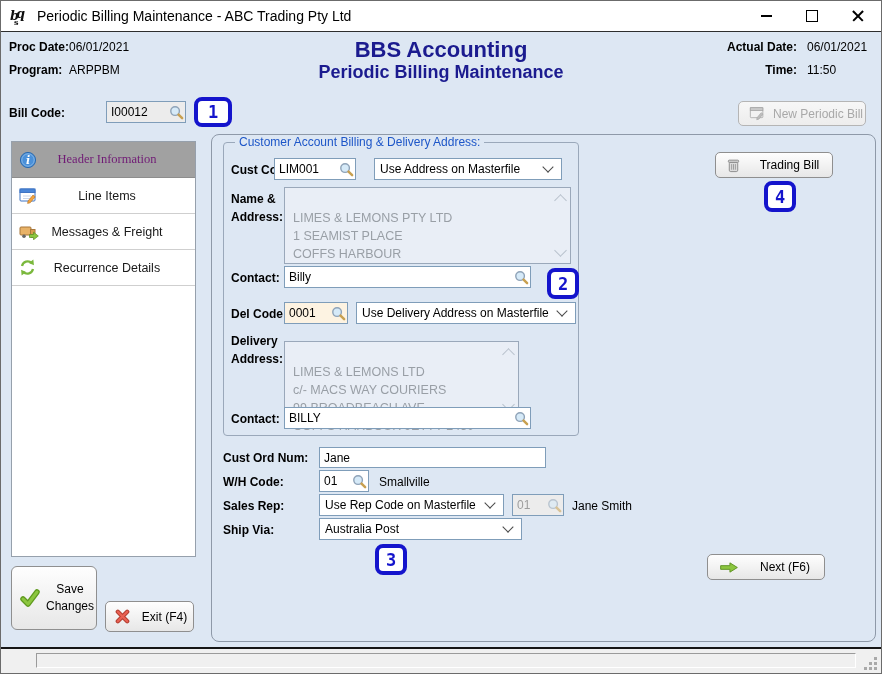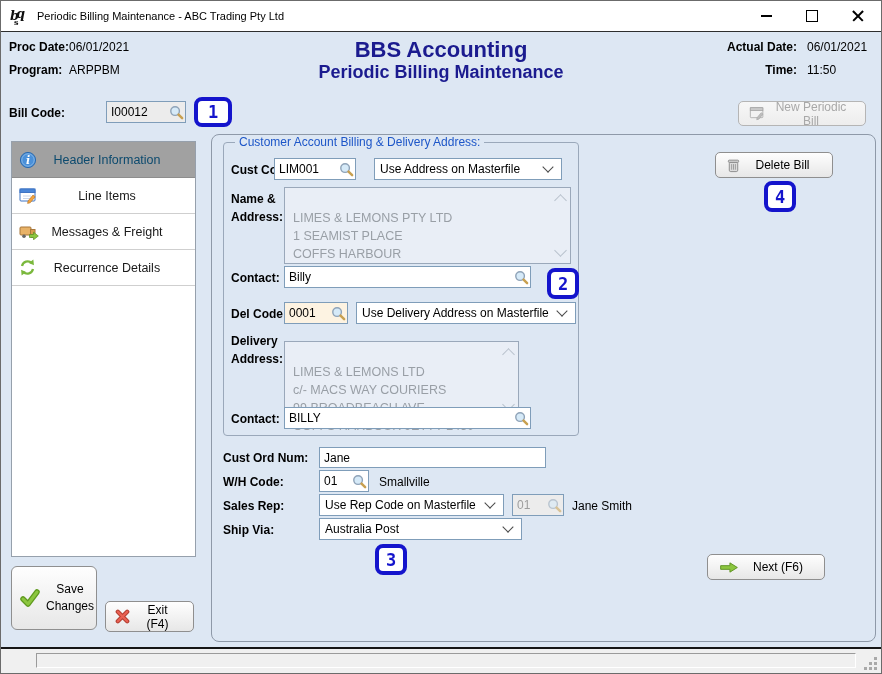--- a/index.html
+++ b/index.html
@@ -8,21 +8,21 @@
     font-family:"Liberation Sans",sans-serif;font-size:12px;color:#000;
     background:#dde7f3;border:1px solid #6b6b6b;overflow:hidden;
   }
   .abs{position:absolute;}
   .bold{font-weight:bold;}
 
   
   #titlebar{position:absolute;left:0;top:0;width:100%;height:31px;background:#ffffff;
     border-bottom:1px solid #2e2e2e;box-sizing:border-box;display:flex;align-items:center;}
   #titlebar .app-icon{width:19px;height:19px;margin:0 9px 0 8px;}
-  #titlebar .ttl{font-size:11px;color:#000;}
+  #titlebar .ttl{font-size:14px;color:#000;}
   .winbtn{position:absolute;top:0;width:46px;height:30px;display:flex;align-items:center;justify-content:center;}
   .glyph-min{width:11px;height:2px;background:#000;}
   .glyph-max{width:10px;height:10px;border:1px solid #000;}
   .glyph-close{position:relative;width:12px;height:12px;}
   .glyph-close::before,.glyph-close::after{content:"";position:absolute;left:-1px;top:5px;width:14px;height:1.6px;background:#000;}
   .glyph-close::before{transform:rotate(45deg);}
   .glyph-close::after{transform:rotate(-45deg);}
 
   
   .hdr-navy{color:#1b1b8f;font-weight:bold;text-align:center;left:0;width:100%;}
@@ -50,34 +50,34 @@
   .sarr.up{top:8px;transform:rotate(-135deg);}
   .sarr.dn{bottom:8px;transform:rotate(45deg);}
 
   
   #sidebar{position:absolute;left:10px;top:140px;width:185px;height:416px;background:#fff;
     border:1px solid #96a0ac;box-sizing:border-box;}
   .side-item{height:35px;display:flex;align-items:center;border-bottom:1px solid #cfcfcf;background:#fff;cursor:default;}
   .side-item .icon{width:24px;margin-left:7px;display:flex;align-items:center;}
   .side-item .lbl{flex:1;text-align:center;padding-right:24px;font-size:12.5px;color:#1a1a1a;}
   .side-item.selected{background:#a1a1a1;border-bottom:1px solid #8d8d8d;}
-  .side-item.selected .lbl{color:#0c4a6e;}
+  .side-item.selected .lbl{color:#701a75;font-family:Liberation Serif, serif;}
 
   #mainpanel{position:absolute;left:210px;top:133px;width:665px;height:508px;
     border:1px solid #8e99a8;border-radius:8px;box-sizing:border-box;}
   .groupbox{position:absolute;left:222px;top:141px;width:356px;height:294px;
     border:1px solid #9aa8ba;border-radius:4px;box-sizing:border-box;}
   .group-legend{position:absolute;left:234px;top:134px;background:#dde7f3;padding:0 4px;color:#1d56c8;font-size:12px;}
 
   
   .btn{position:absolute;box-sizing:border-box;display:flex;align-items:center;
     border:1px solid #8f8f8f;border-radius:5px;background:linear-gradient(#fefefe,#e7e7e7);
     font-size:12px;color:#000;cursor:default;}
   .btn .bicon{margin:0 6px 0 10px;display:flex;align-items:center;}
-  .btn .blbl{flex:1;text-align:center;padding-right:14px;}
+  .btn .blbl{flex:1;text-align:center;}
   .btn.disabled{color:#a8a8a8;border-color:#b5b5b5;background:linear-gradient(#f7f7f7,#ededed);}
   .btn.tall .blbl{white-space:pre-line;line-height:17px;padding-right:6px;}
 
   
   .som{position:absolute;box-sizing:border-box;width:32px;height:31px;background:#fff;
     border:4px solid #1414cc;border-radius:8px;color:#1414cc;font-weight:bold;font-size:17px;
     display:flex;align-items:center;justify-content:center;font-family:"DejaVu Sans Mono","Liberation Mono",monospace;}
 
   
   #statusbar{position:absolute;left:0;top:646px;width:100%;height:27px;background:#f0f0f0;
@@ -304,21 +304,21 @@
   <div class="btn" style="left:714px;top:151px;width:118px;height:26px;">
     <span class="bicon">
       <svg width="15" height="15" viewBox="0 0 16 16">
           <rect x="3.5" y="4.5" width="9" height="10" rx="1.5" fill="#dcdcdc" stroke="#8a8a8a"></rect>
           <rect x="2.5" y="2.3" width="11" height="2.4" rx="1" fill="#cfcfcf" stroke="#8a8a8a"></rect>
           <line x1="6" y1="6.5" x2="6" y2="12.5" stroke="#9a9a9a"></line>
           <line x1="8" y1="6.5" x2="8" y2="12.5" stroke="#9a9a9a"></line>
           <line x1="10" y1="6.5" x2="10" y2="12.5" stroke="#9a9a9a"></line>
         </svg>
     </span>
-    <span class="blbl">Delete Bill</span>
+    <span class="blbl">Trading Bill</span>
   </div>
   <div class="som" style="left:763px;top:180px;">4</div>
 
   <div class="btn" style="left:706px;top:553px;width:118px;height:26px;">
     <span class="bicon">
       <svg width="22" height="13" viewBox="0 0 22 14">
           <path d="M2 5 h10 V2 l8 5 -8 5 V9 H2 z" fill="#8cc63f" stroke="#5d9121"></path>
         </svg>
     </span>
     <span class="blbl">Next (F6)</span>

